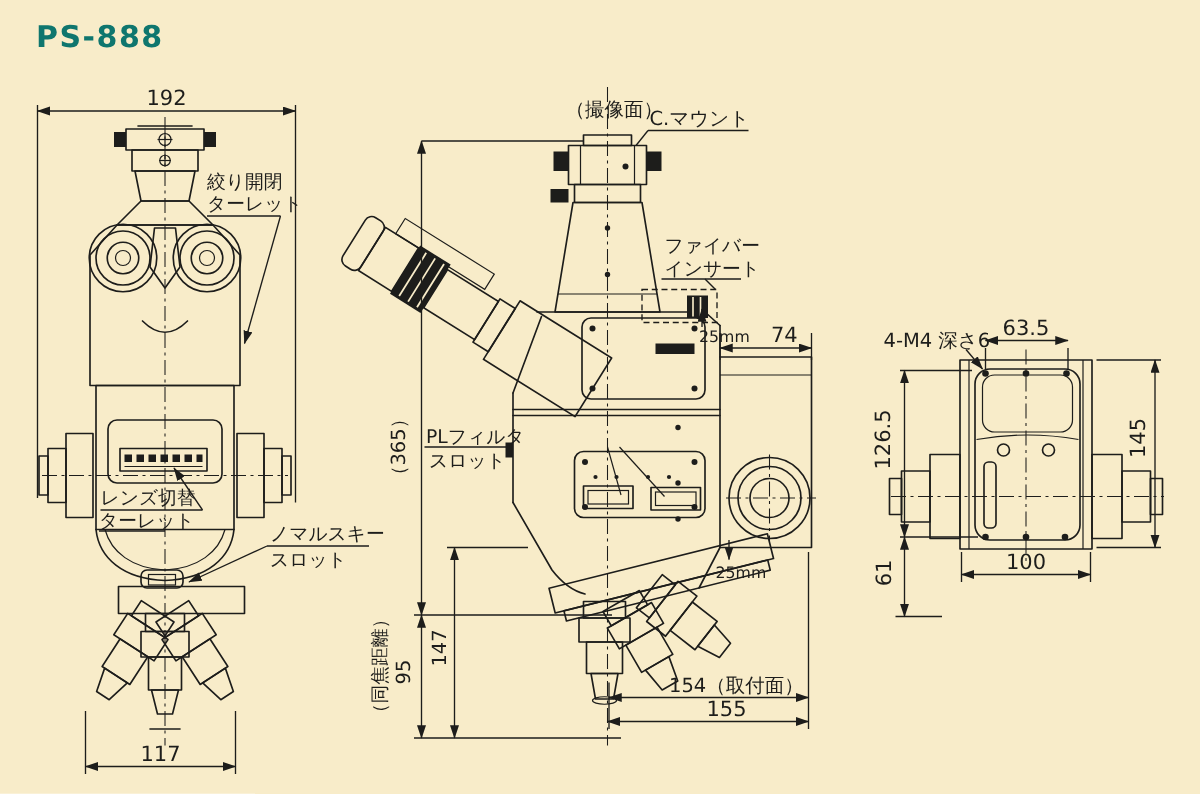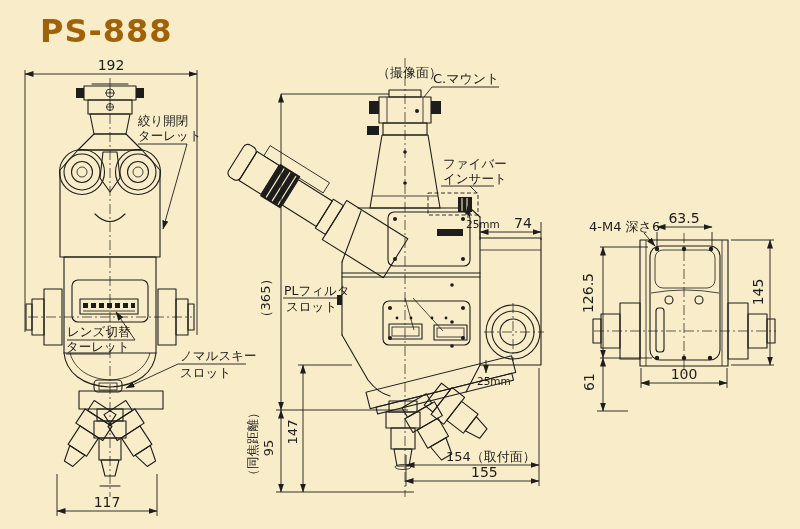--- a/index.html
+++ b/index.html
@@ -3,23 +3,22 @@
 <meta charset="utf-8">
 <style>
   html,body { margin:0; padding:0; }
   #stage {
     position:relative; width:800px; height:529px;
     background:#f8ecc9; overflow:hidden;
     font-family:"DejaVu Sans", sans-serif;
   }
   #title {
     position:absolute; left:24px; top:12px;
-    font-size:32px; font-weight:bold; color:#a16207;
+    font-size:20px; font-weight:bold; color:#0f766e;
     letter-spacing:1px;
-    margin-left:16px;
   }
   svg { position:absolute; left:0; top:0; }
   .ln  { stroke:#1d1d1b; stroke-width:1.1; fill:none; stroke-linejoin:round; stroke-linecap:round; }
   .th  { stroke:#1d1d1b; stroke-width:0.8; fill:none; }
   .fil { fill:#1d1d1b; stroke:none; }
   .dim { stroke:#1d1d1b; stroke-width:0.9; fill:none; }
   .cl  { stroke:#1d1d1b; stroke-width:0.7; fill:none; stroke-dasharray:10 3 2 3; }
   .dash{ stroke-dasharray:4 2.5; }
   text { font-family:"DejaVu Sans", sans-serif; fill:#1d1d1b; }
   .t10 { font-size:10.5px; }

